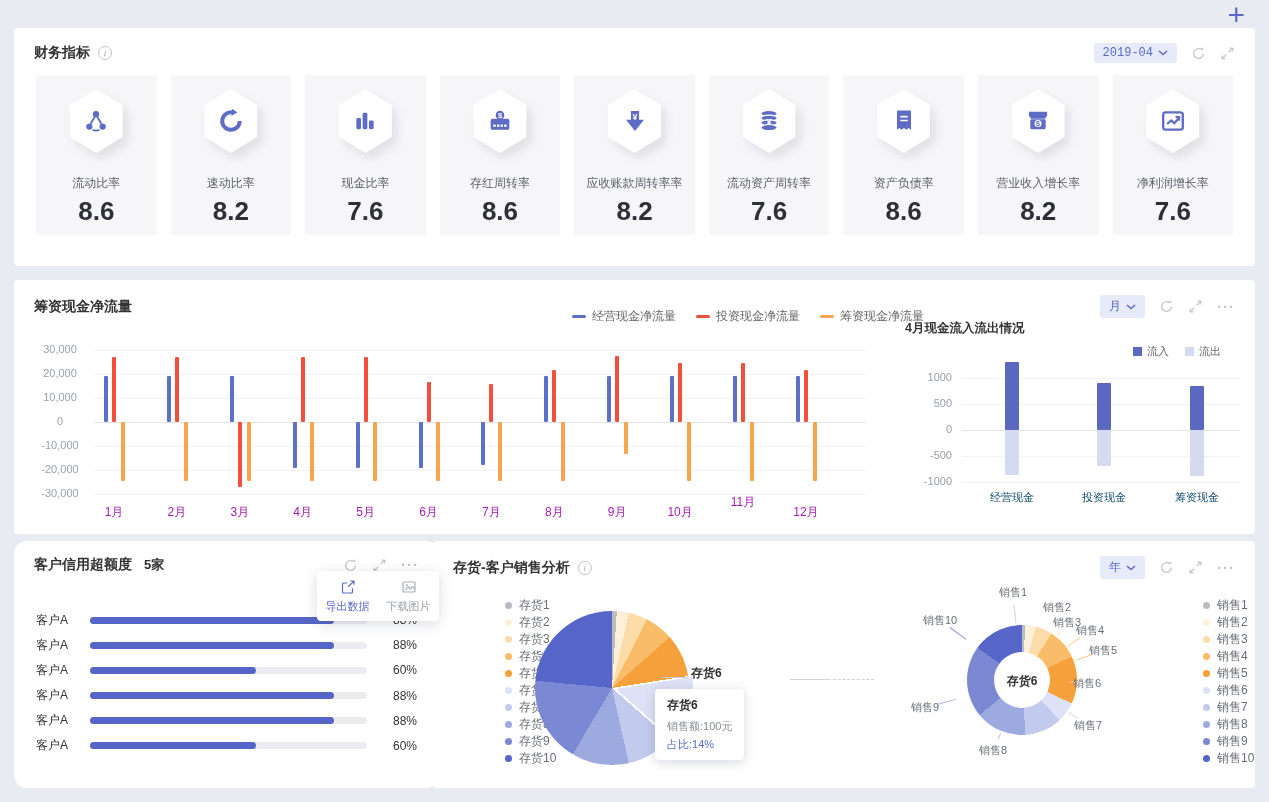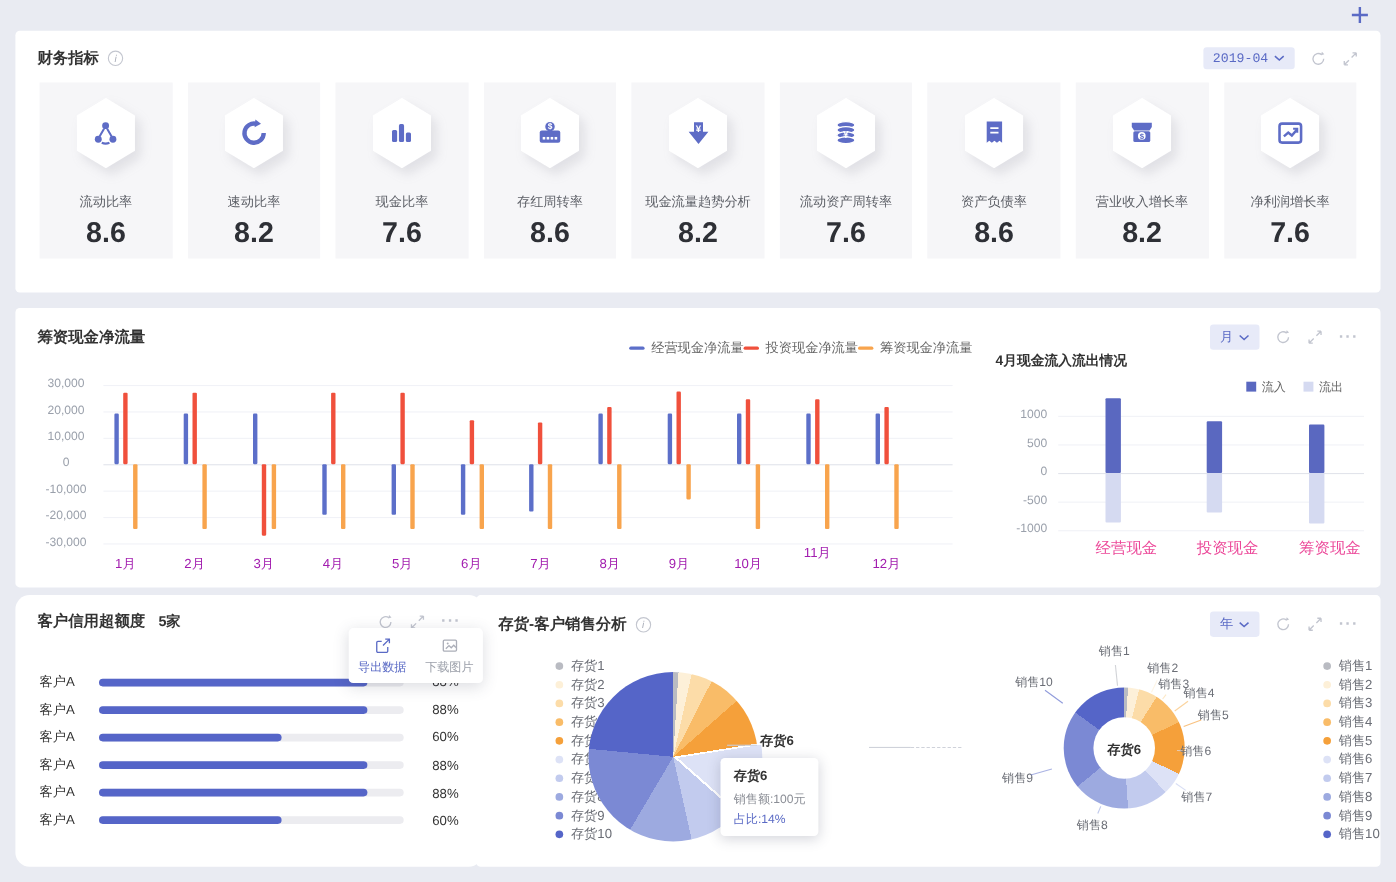--- a/index.html
+++ b/index.html
@@ -26,37 +26,37 @@
   
   .cards { position:absolute; left:22px; right:22px; top:47px; display:flex; gap:14px; }
   .card { flex:1; height:160px; background:#f6f6f8; display:flex; flex-direction:column; align-items:center; }
   .hex-wrap { margin-top:14px; filter:drop-shadow(5px 6px 5px rgba(110,112,130,.16)); }
   .hex { width:60px; height:64px; background:#fff; clip-path:polygon(50% 0,94% 25%,94% 75%,50% 100%,6% 75%,6% 25%); display:flex; align-items:center; justify-content:center; }
   .hex svg { width:28px; height:28px; }
   .card-label { margin-top:22px; font-size:12px; color:#5c5f66; }
   .card-value { margin-top:4px; font-size:26px; font-weight:bold; color:#2e3036; }
 
   
-  .trend-legend { position:absolute; left:558px; top:28px; display:flex; }
+  .trend-legend { position:absolute; left:558px; top:28px; display:flex; gap:20px; }
   .leg-item { display:flex; align-items:center; gap:6px; font-size:12px; color:#666; cursor:pointer; }
   .leg-dash { width:14px; height:3px; border-radius:2px; }
   #trend-chart { position:absolute; left:20px; top:56px; width:856px; height:196px; }
   .gridline { position:absolute; height:1px; background:#f1f2f7; }
   .gridline.zero { background:#e2e4eb; }
   .ylab { position:absolute; width:52px; text-align:center; font-size:11px; color:#9aa0ab; }
   .xlab { position:absolute; font-size:12px; color:#a21caf; text-align:center; width:50px; }
   .vbar { position:absolute; border-radius:1px; }
 
   .sub-title { position:absolute; left:891px; top:40px; font-size:12.5px; font-weight:bold; color:#333; }
   #sub-legend { position:absolute; right:34px; top:64px; display:flex; gap:16px; }
   .sleg-item { display:flex; align-items:center; gap:5px; font-size:11px; color:#666; cursor:pointer; }
   .sleg-sq { width:9px; height:9px; }
   #sub-chart { position:absolute; left:890px; top:84px; width:345px; height:150px; }
   .ylab2 { position:absolute; width:48px; text-align:right; font-size:11px; color:#9aa0ab; }
-  .xlab2 { position:absolute; font-size:14px; color:#ec4899; text-align:right; width:80px; }
+  .xlab2 { position:absolute; font-size:11px; color:#0c4a6e; text-align:center; width:80px; }
 
   
   .menu-pop { position:absolute; top:30px; right:0; width:122px; background:#fff; border-radius:4px; box-shadow:0 3px 14px rgba(60,64,90,.18); display:flex; padding:8px 0 7px 0; z-index:5; }
   .menu-item { flex:1; display:flex; flex-direction:column; align-items:center; gap:4px; font-size:11px; cursor:pointer; }
   .menu-item svg { width:16px; height:16px; }
   .mi-export { color:#5a6ac5; }
   .mi-image  { color:#9ca0aa; }
   #credit-rows { position:absolute; left:22px; right:22px; top:72px; height:140px; display:flex; flex-direction:column; justify-content:space-between; }
   .credit-row { display:flex; align-items:center; gap:12px; height:14px; }
   .credit-label { width:42px; font-size:12px; color:#333; }
@@ -177,21 +177,21 @@
       </div>
       <div class="card">
         <div class="hex-wrap">
           <div class="hex">
             <svg viewBox="0 0 24 24">
               <path d="M8.5 3.5h7V11h4.2L12 20.5 4.3 11h4.2z" fill="#5e6cc6"></path>
               <text x="12" y="11.4" font-size="7.5" fill="#fff" text-anchor="middle" font-weight="bold">¥</text>
             </svg>
           </div>
         </div>
-        <div class="card-label">现金流量趋势分析</div>
+        <div class="card-label">应收账款周转率率</div>
         <div class="card-value">8.2</div>
       </div>
       <div class="card">
         <div class="hex-wrap">
           <div class="hex">
             <svg viewBox="0 0 24 24" fill="#5e6cc6" stroke="#fff" stroke-width="1">
               <ellipse cx="12" cy="5.6" rx="7" ry="2.6"></ellipse>
               <ellipse cx="12" cy="9.6" rx="7" ry="2.6"></ellipse>
               <ellipse cx="12" cy="13.6" rx="7" ry="2.6"></ellipse>
               <ellipse cx="12" cy="17.6" rx="7" ry="2.6"></ellipse>

